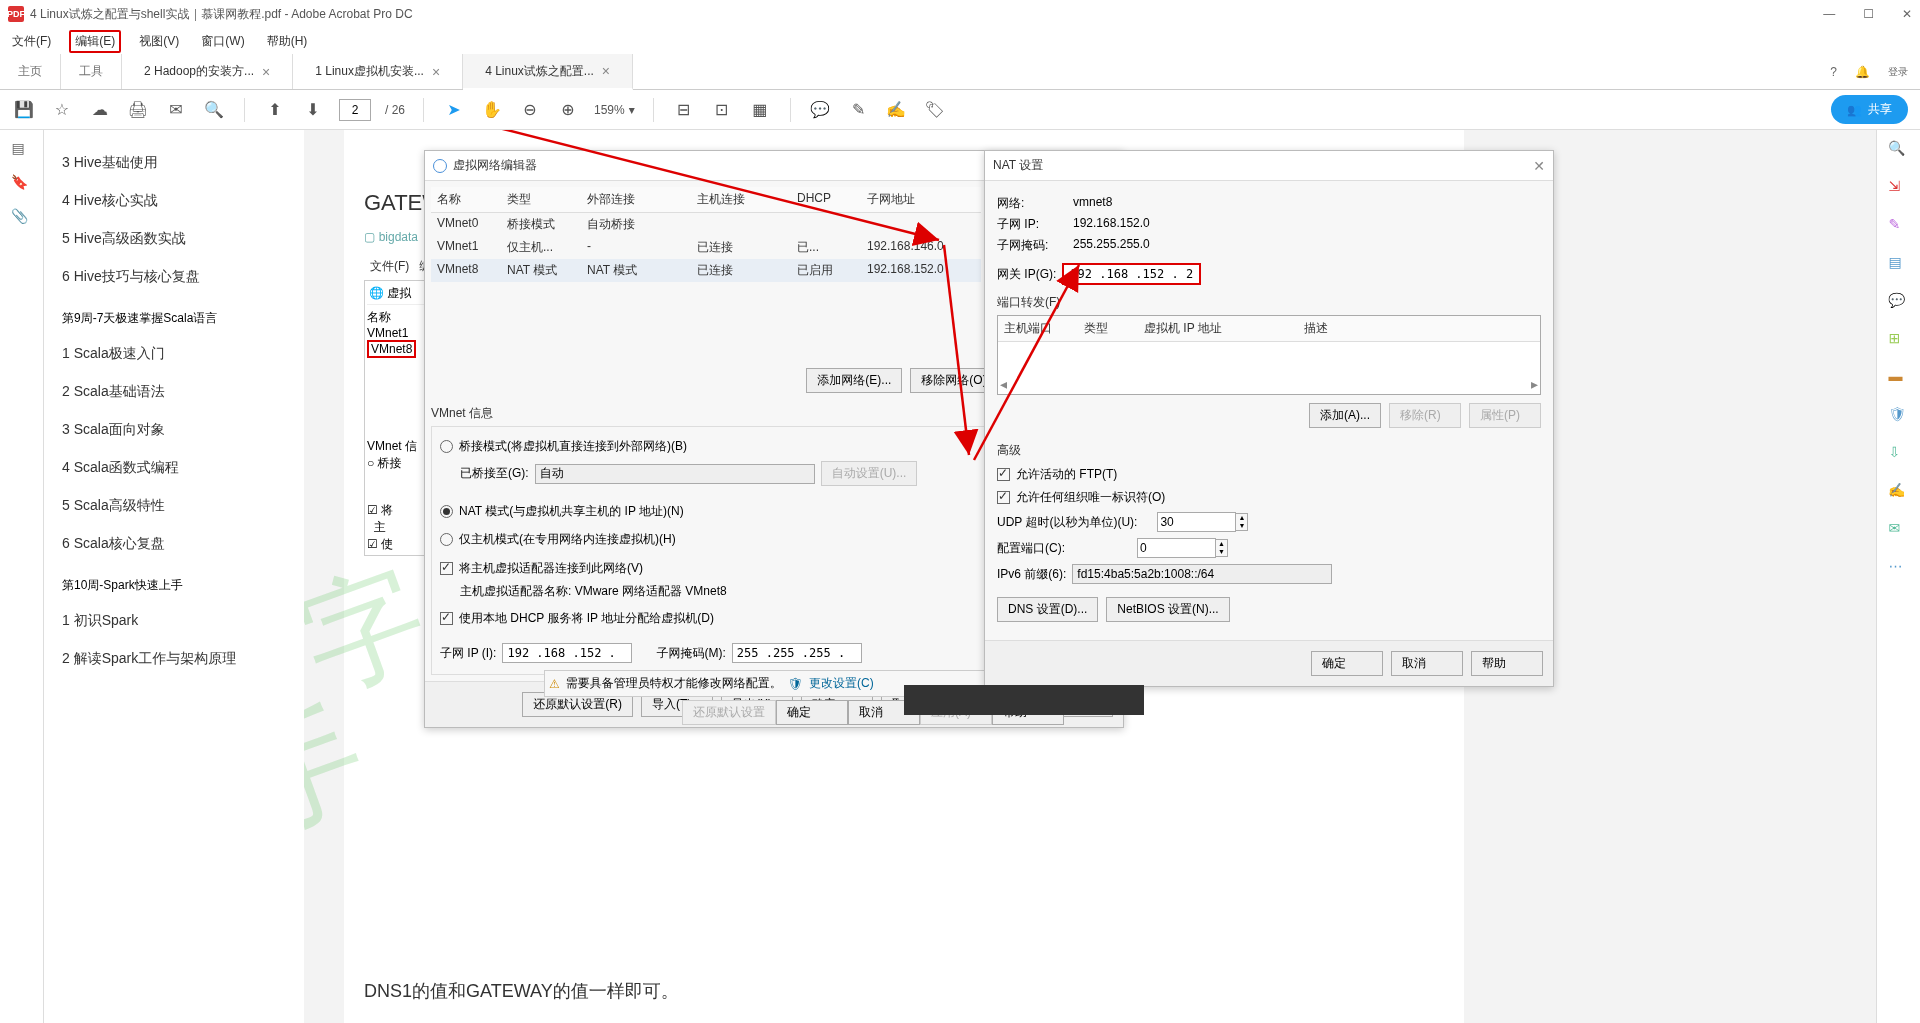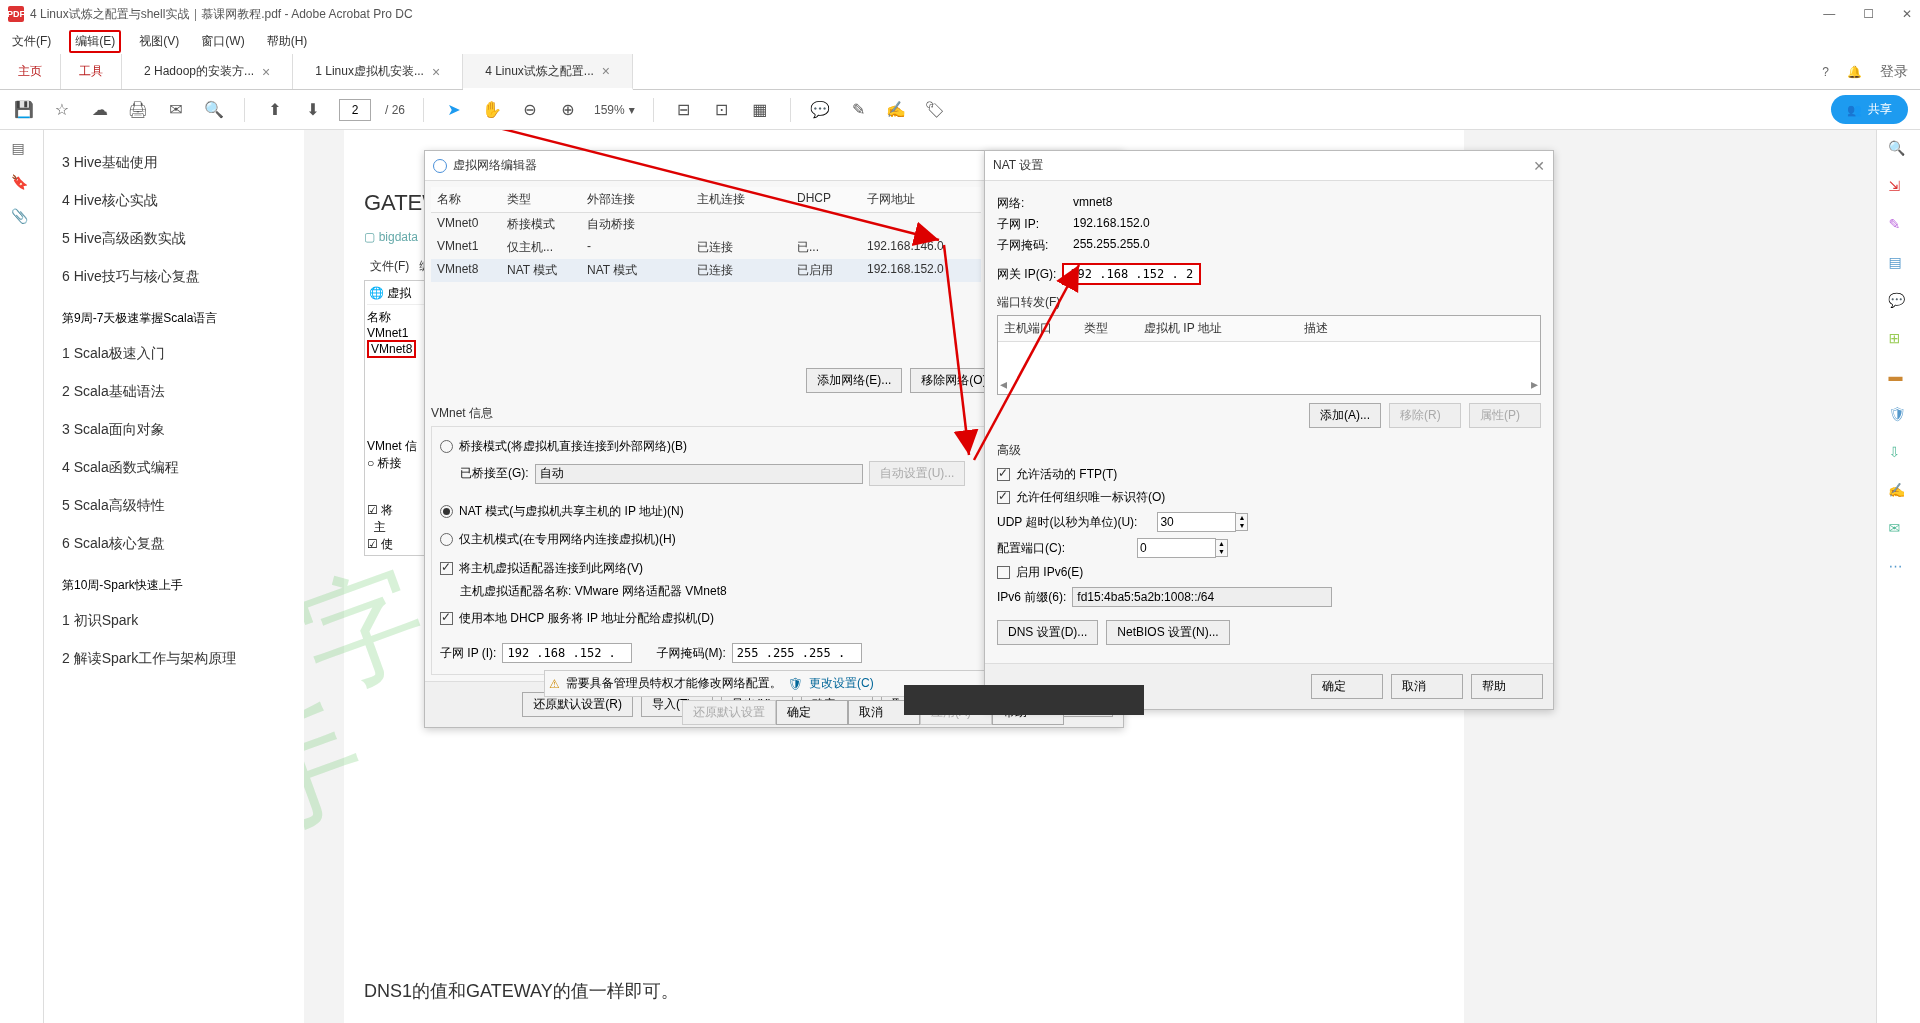--- a/index.html
+++ b/index.html
@@ -4,21 +4,21 @@
 <style>
 *{margin:0;padding:0;box-sizing:border-box;font-family:"Microsoft YaHei",Arial,sans-serif;font-size:12px}
 body{background:#fff;width:1920px;height:1023px;overflow:hidden;position:relative}
 .titlebar{height:28px;display:flex;align-items:center;padding:0 8px;color:#555}
 .titlebar .pdf-icon{width:16px;height:16px;background:#d33;border-radius:2px;margin-right:6px;display:flex;align-items:center;justify-content:center;color:#fff;font-size:9px;font-weight:bold}
 .titlebar .win-controls{margin-left:auto;display:flex;gap:28px;color:#666;font-size:14px}
 .menubar{height:26px;display:flex;align-items:center;padding:0 8px;gap:14px;color:#333}
 .menubar span{padding:2px 4px;cursor:pointer}
 .menubar .edit-hl{border:2px solid #d00;border-radius:2px;padding:1px 4px}
 .tabbar{height:36px;border-bottom:1px solid #ccc;display:flex;align-items:stretch}
-.tabbar .maintab{padding:0 18px;display:flex;align-items:center;color:#b91c1c;border-right:1px solid #ddd}
+.tabbar .maintab{padding:0 18px;display:flex;align-items:center;color:#737373;border-right:1px solid #ddd}
 .tabbar .doctab{padding:0 22px;display:flex;align-items:center;border-right:1px solid #ddd;color:#333;gap:8px}
 .tabbar .doctab.active{background:#f5f5f5;border-bottom:2px solid #fff;margin-bottom:-1px}
 .tabbar .doctab .x{color:#888;font-size:14px}
 .tabbar .right-icons{margin-left:auto;display:flex;align-items:center;gap:18px;padding:0 12px;color:#666}
 .toolbar{height:40px;border-bottom:1px solid #ddd;display:flex;align-items:center;padding:0 12px;gap:14px;color:#555}
 .toolbar .sep{width:1px;height:24px;background:#ddd;margin:0 4px}
 .toolbar .icon{width:24px;height:24px;display:flex;align-items:center;justify-content:center;font-size:16px;cursor:pointer}
 .toolbar .page-input{width:32px;height:22px;border:1px solid #aaa;text-align:center}
 .toolbar .zoom{display:flex;align-items:center;gap:4px}
 .share-btn{margin-left:auto;background:#1d9bf0;color:#fff;border-radius:16px;padding:6px 16px;display:flex;align-items:center;gap:6px;font-size:13px}
@@ -99,21 +99,21 @@
       <span>1 Linux虚拟机安装...</span>
       <span class="x">×</span>
     </div>
   <div class="doctab active">
       <span>4 Linux试炼之配置...</span>
       <span class="x">×</span>
     </div>
   <div class="right-icons">
     <span>?</span>
     <span style="color:#aaa">🔔</span>
-    <span style="font-size:14px">登录</span>
+    <span style="font-size:10px">登录</span>
   </div>
 </div>
 
 <div class="toolbar">
   <span class="icon">💾</span>
   <span class="icon">☆</span>
   <span class="icon">☁</span>
   <span class="icon">🖨</span>
   <span class="icon">✉</span>
   <span class="icon">🔍</span>
@@ -221,21 +221,21 @@
             <span class="btn disabled">重命名网络(W)...</span>
           </div>
           <div class="section-title">VMnet 信息</div>
           <div style="border:1px solid #ddd;padding:8px">
             <div class="field-row">
                 <span class="radio"></span>
                 <span>桥接模式(将虚拟机直接连接到外部网络)(B)</span>
               </div>
             <div class="field-row" style="padding-left:20px">
                 <span>已桥接至(G):</span>
-                <input type="text" style="width: 328px; background: rgb(238, 238, 238);" value="自动">
+                <input type="text" style="width: 280px; background: rgb(238, 238, 238);" value="自动">
                 <span class="btn disabled">自动设置(U)...</span>
               </div>
             <div class="field-row" style="margin-top:6px">
                 <span class="radio on"></span>
                 <span>NAT 模式(与虚拟机共享主机的 IP 地址)(N)</span>
                 <span style="flex:1"></span>
                 <span class="btn hl">NAT 设置(S)...</span>
               </div>
             <div class="field-row">
                 <span class="radio"></span>
@@ -347,24 +347,20 @@
               <span style="width:60px"></span>
               <div class="spinner">
                 <input value="0" style="">
                 <div class="sp-btns">
                   <div>▲</div>
                   <div>▼</div>
                 </div>
               </div>
             </div>
           <div class="field-row">
-              <span class="check"></span>
-              <span>启用 IPv6(E)</span>
-            </div>
-          <div class="field-row">
               <span>IPv6 前缀(6):</span>
               <input type="text" style="width: 260px; background: rgb(238, 238, 238);" value="fd15:4ba5:5a2b:1008::/64">
             </div>
           <div style="display:flex;gap:8px;padding:10px 0">
             <span class="btn">DNS 设置(D)...</span>
             <span class="btn">NetBIOS 设置(N)...</span>
           </div>
         </div>
         <div class="dlg-btns">
           <span class="btn">确定</span>

